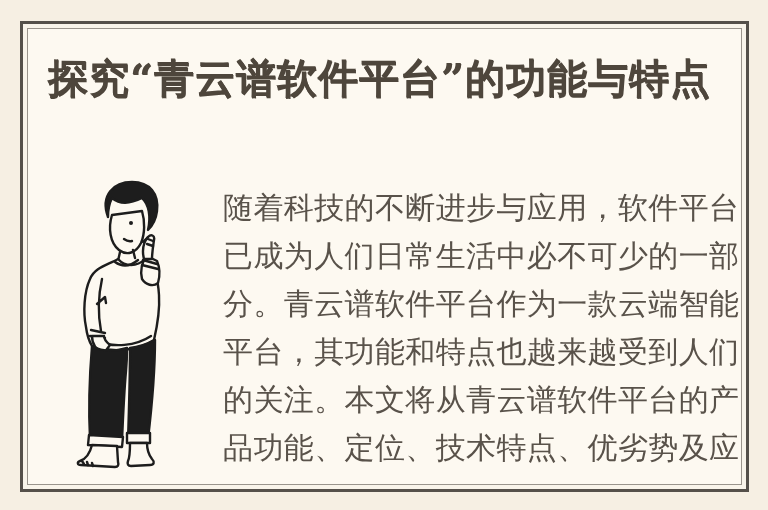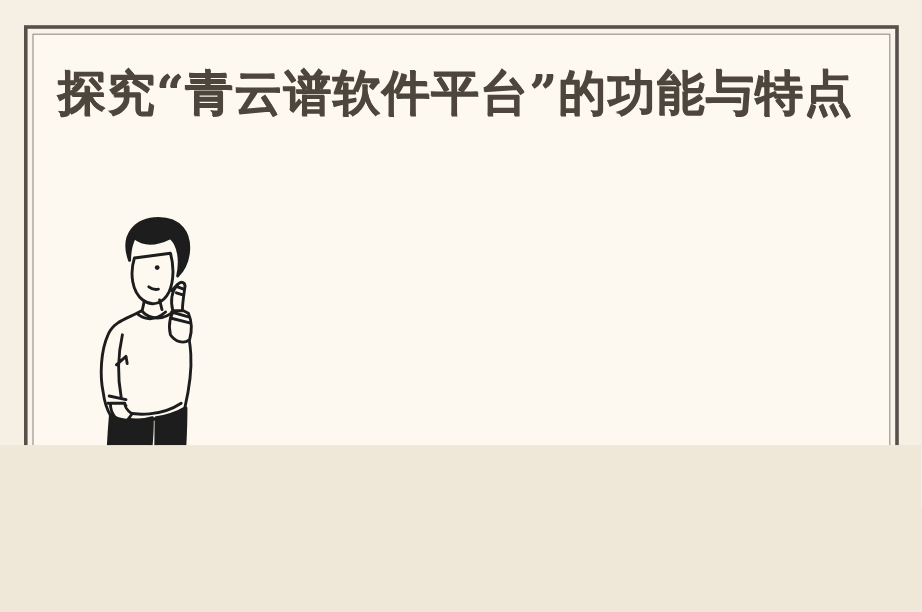--- a/index.html
+++ b/index.html
@@ -3,21 +3,21 @@
 <meta charset="utf-8">
 <style>
   html, body {
     margin: 0;
     padding: 0;
     background: #efe7d8;
   }
   .page {
     position: relative;
     width: 768px;
-    height: 371px;
+    height: 510px;
     background: #f6efe3;
     overflow: hidden;
     font-family: "DejaVu Sans", sans-serif;
   }
   .frame-outer {
     position: absolute;
     left: 20px;
     top: 21px;
     width: 729px;
     height: 471px;
@@ -127,16 +127,24 @@
             <path d="M63,278 L86,278 L86,288 L63,288 Z" fill="#fdf9f1"></path>
 
             <path d="M28,290 C26,298 22,304 16,306 C13,307 13,310 17,310 L51,312 C54,312 55,310 54,307 L53,291 Z" fill="#fdf9f1"></path>
             <path d="M18,306 l2,3 M23,307 l1,3 M28,308 l1,3"></path>
 
             <path d="M66,288 C66,296 66,302 64,306 C63,309 64,311 67,311 L86,310 C90,310 91,307 88,304 C84,299 83,293 83,288 Z" fill="#fdf9f1"></path>
           </g>
         </svg>
       </div>
 
+      <div class="body-text">
+        <p class="body-line">随着科技的不断进步与应用，软件平台</p>
+        <p class="body-line">已成为人们日常生活中必不可少的一部</p>
+        <p class="body-line">分。青云谱软件平台作为一款云端智能</p>
+        <p class="body-line">平台，其功能和特点也越来越受到人们</p>
+        <p class="body-line">的关注。本文将从青云谱软件平台的产</p>
+        <p class="body-line">品功能、定位、技术特点、优劣势及应</p>
+      </div>
 
     </div>
   </div>
 </div>
 
 </body></html>

